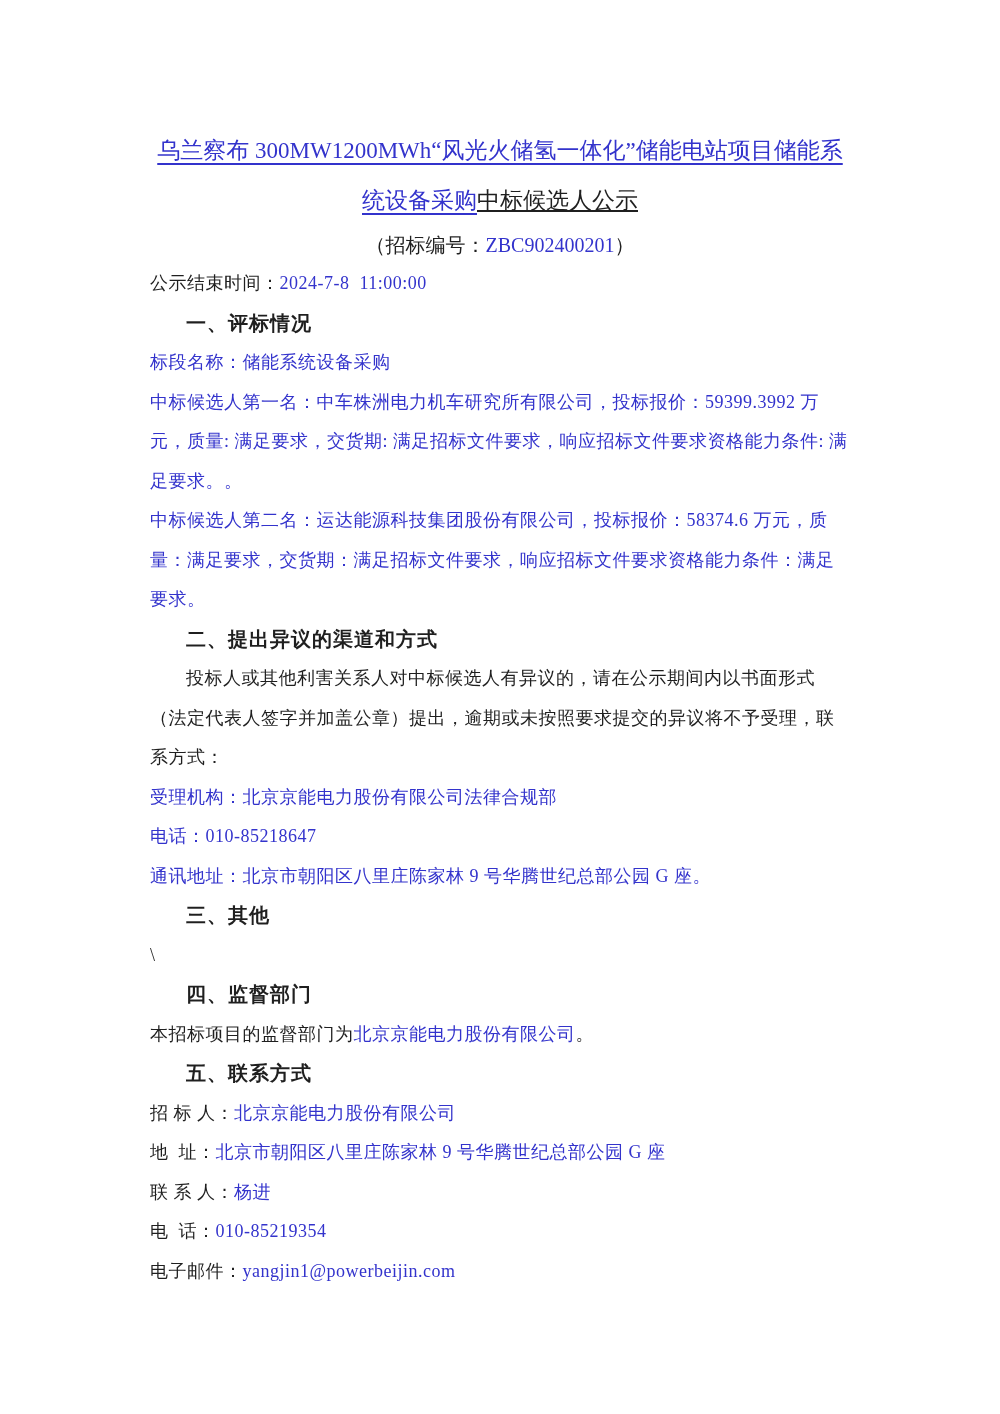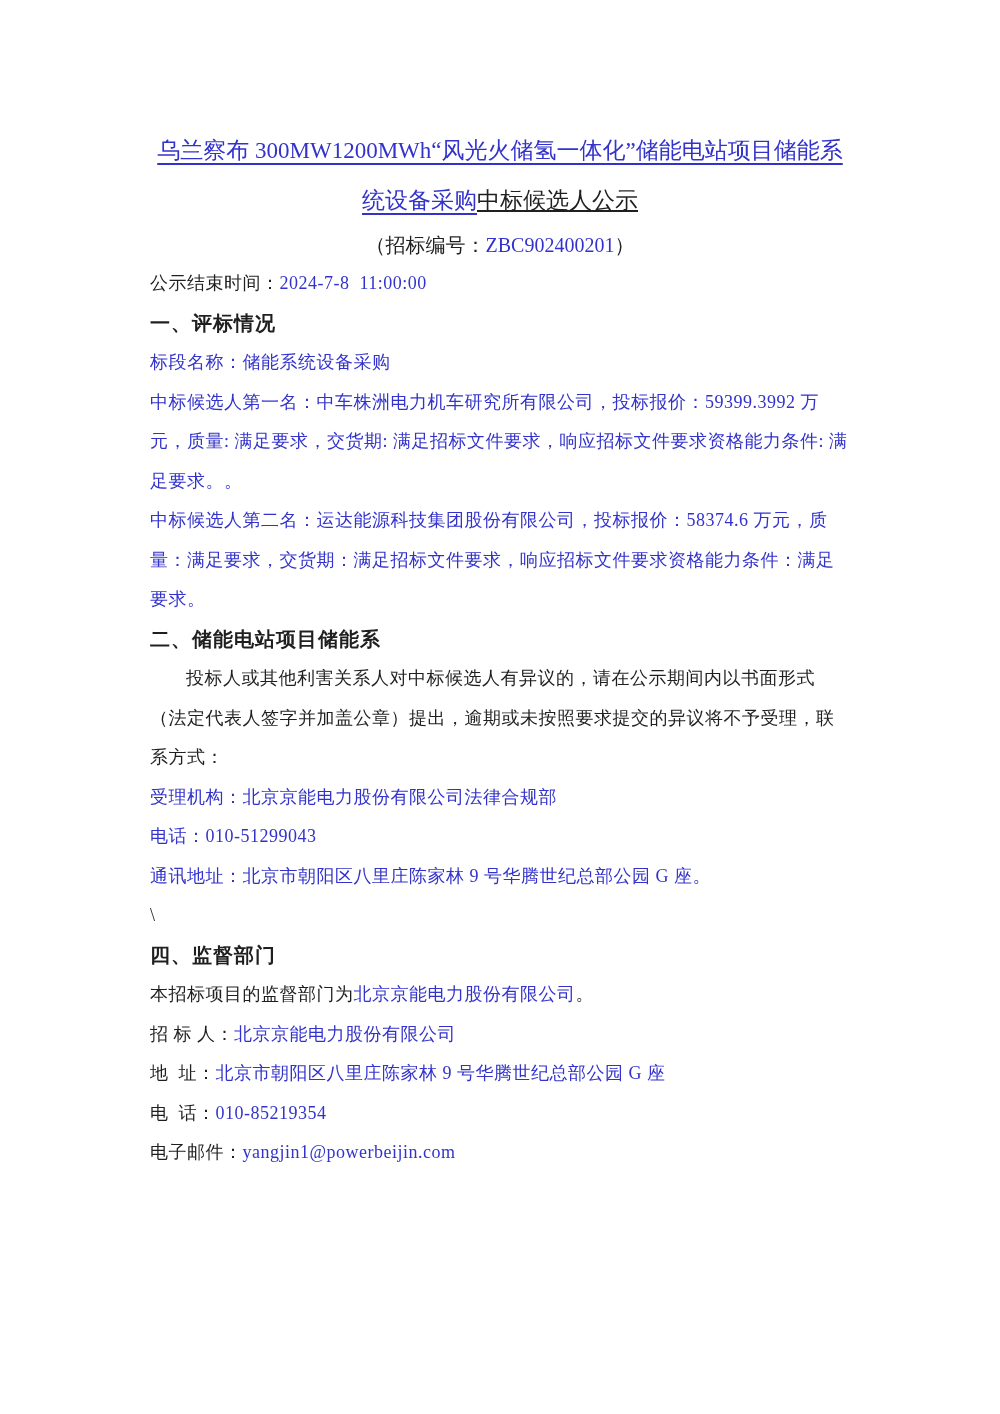--- a/index.html
+++ b/index.html
@@ -53,20 +53,21 @@
   .body-text p, .body-text h2 {
     margin: 0;
     white-space: pre-wrap;
   }
   h2.sec {
     font-size: 20px;
     font-weight: bold;
     letter-spacing: 1px;
     line-height: 39.5px;
     color: #1f1f1f;
+    margin-left: 36px;
   }
   .blue { color: #3333cc; margin-top: 44px; }
   .black { color: #1f1f1f; }
   .indent { text-indent: 2em; }
 </style>
 </head>
 <body>
 
 <div class="page">
   <div class="content">
@@ -79,40 +80,43 @@
 
       <p><span class="black">公示结束时间：</span><span class="blue">2024-7-8  11:00:00</span></p>
 
       <h2 class="sec">一、评标情况</h2>
 
       <p class="blue">标段名称：储能系统设备采购</p>
 
       <p class="blue">中标候选人第一名：中车株洲电力机车研究所有限公司，投标报价：59399.3992 万元，质量: 满足要求，交货期: 满足招标文件要求，响应招标文件要求资格能力条件: 满足要求。。</p>
       <p class="blue">中标候选人第二名：运达能源科技集团股份有限公司，投标报价：58374.6 万元，质量：满足要求，交货期：满足招标文件要求，响应招标文件要求资格能力条件：满足要求。</p>
 
-      <h2 class="sec">二、储能电站项目储能系</h2>
+      <h2 class="sec">二、提出异议的渠道和方式</h2>
 
       <p class="black indent">投标人或其他利害关系人对中标候选人有异议的，请在公示期间内以书面形式（法定代表人签字并加盖公章）提出，逾期或未按照要求提交的异议将不予受理，联系方式：</p>
 
       <p class="blue">受理机构：北京京能电力股份有限公司法律合规部</p>
-      <p class="blue">电话：010-51299043</p>
+      <p class="blue">电话：010-85218647</p>
       <p class="blue">通讯地址：北京市朝阳区八里庄陈家林 9 号华腾世纪总部公园 G 座。</p>
 
+      <h2 class="sec">三、其他</h2>
 
       <p class="black">\</p>
 
       <h2 class="sec">四、监督部门</h2>
 
       <p><span class="black">本招标项目的监督部门为</span><span class="blue">北京京能电力股份有限公司</span><span class="black">。</span></p>
 
+      <h2 class="sec">五、联系方式</h2>
 
       <p><span class="black">招 标 人：</span><span class="blue">北京京能电力股份有限公司</span></p>
 
       <p><span class="black">地  址：</span><span class="blue">北京市朝阳区八里庄陈家林 9 号华腾世纪总部公园 G 座</span></p>
 
+      <p><span class="black">联 系 人：</span><span class="blue">杨进</span></p>
 
       <p><span class="black">电  话：</span><span class="blue">010-85219354</span></p>
 
       <p><span class="black">电子邮件：</span><span class="blue">yangjin1@powerbeijin.com</span></p>
 
     </div>
   </div>
 </div>
 
 </body></html>

